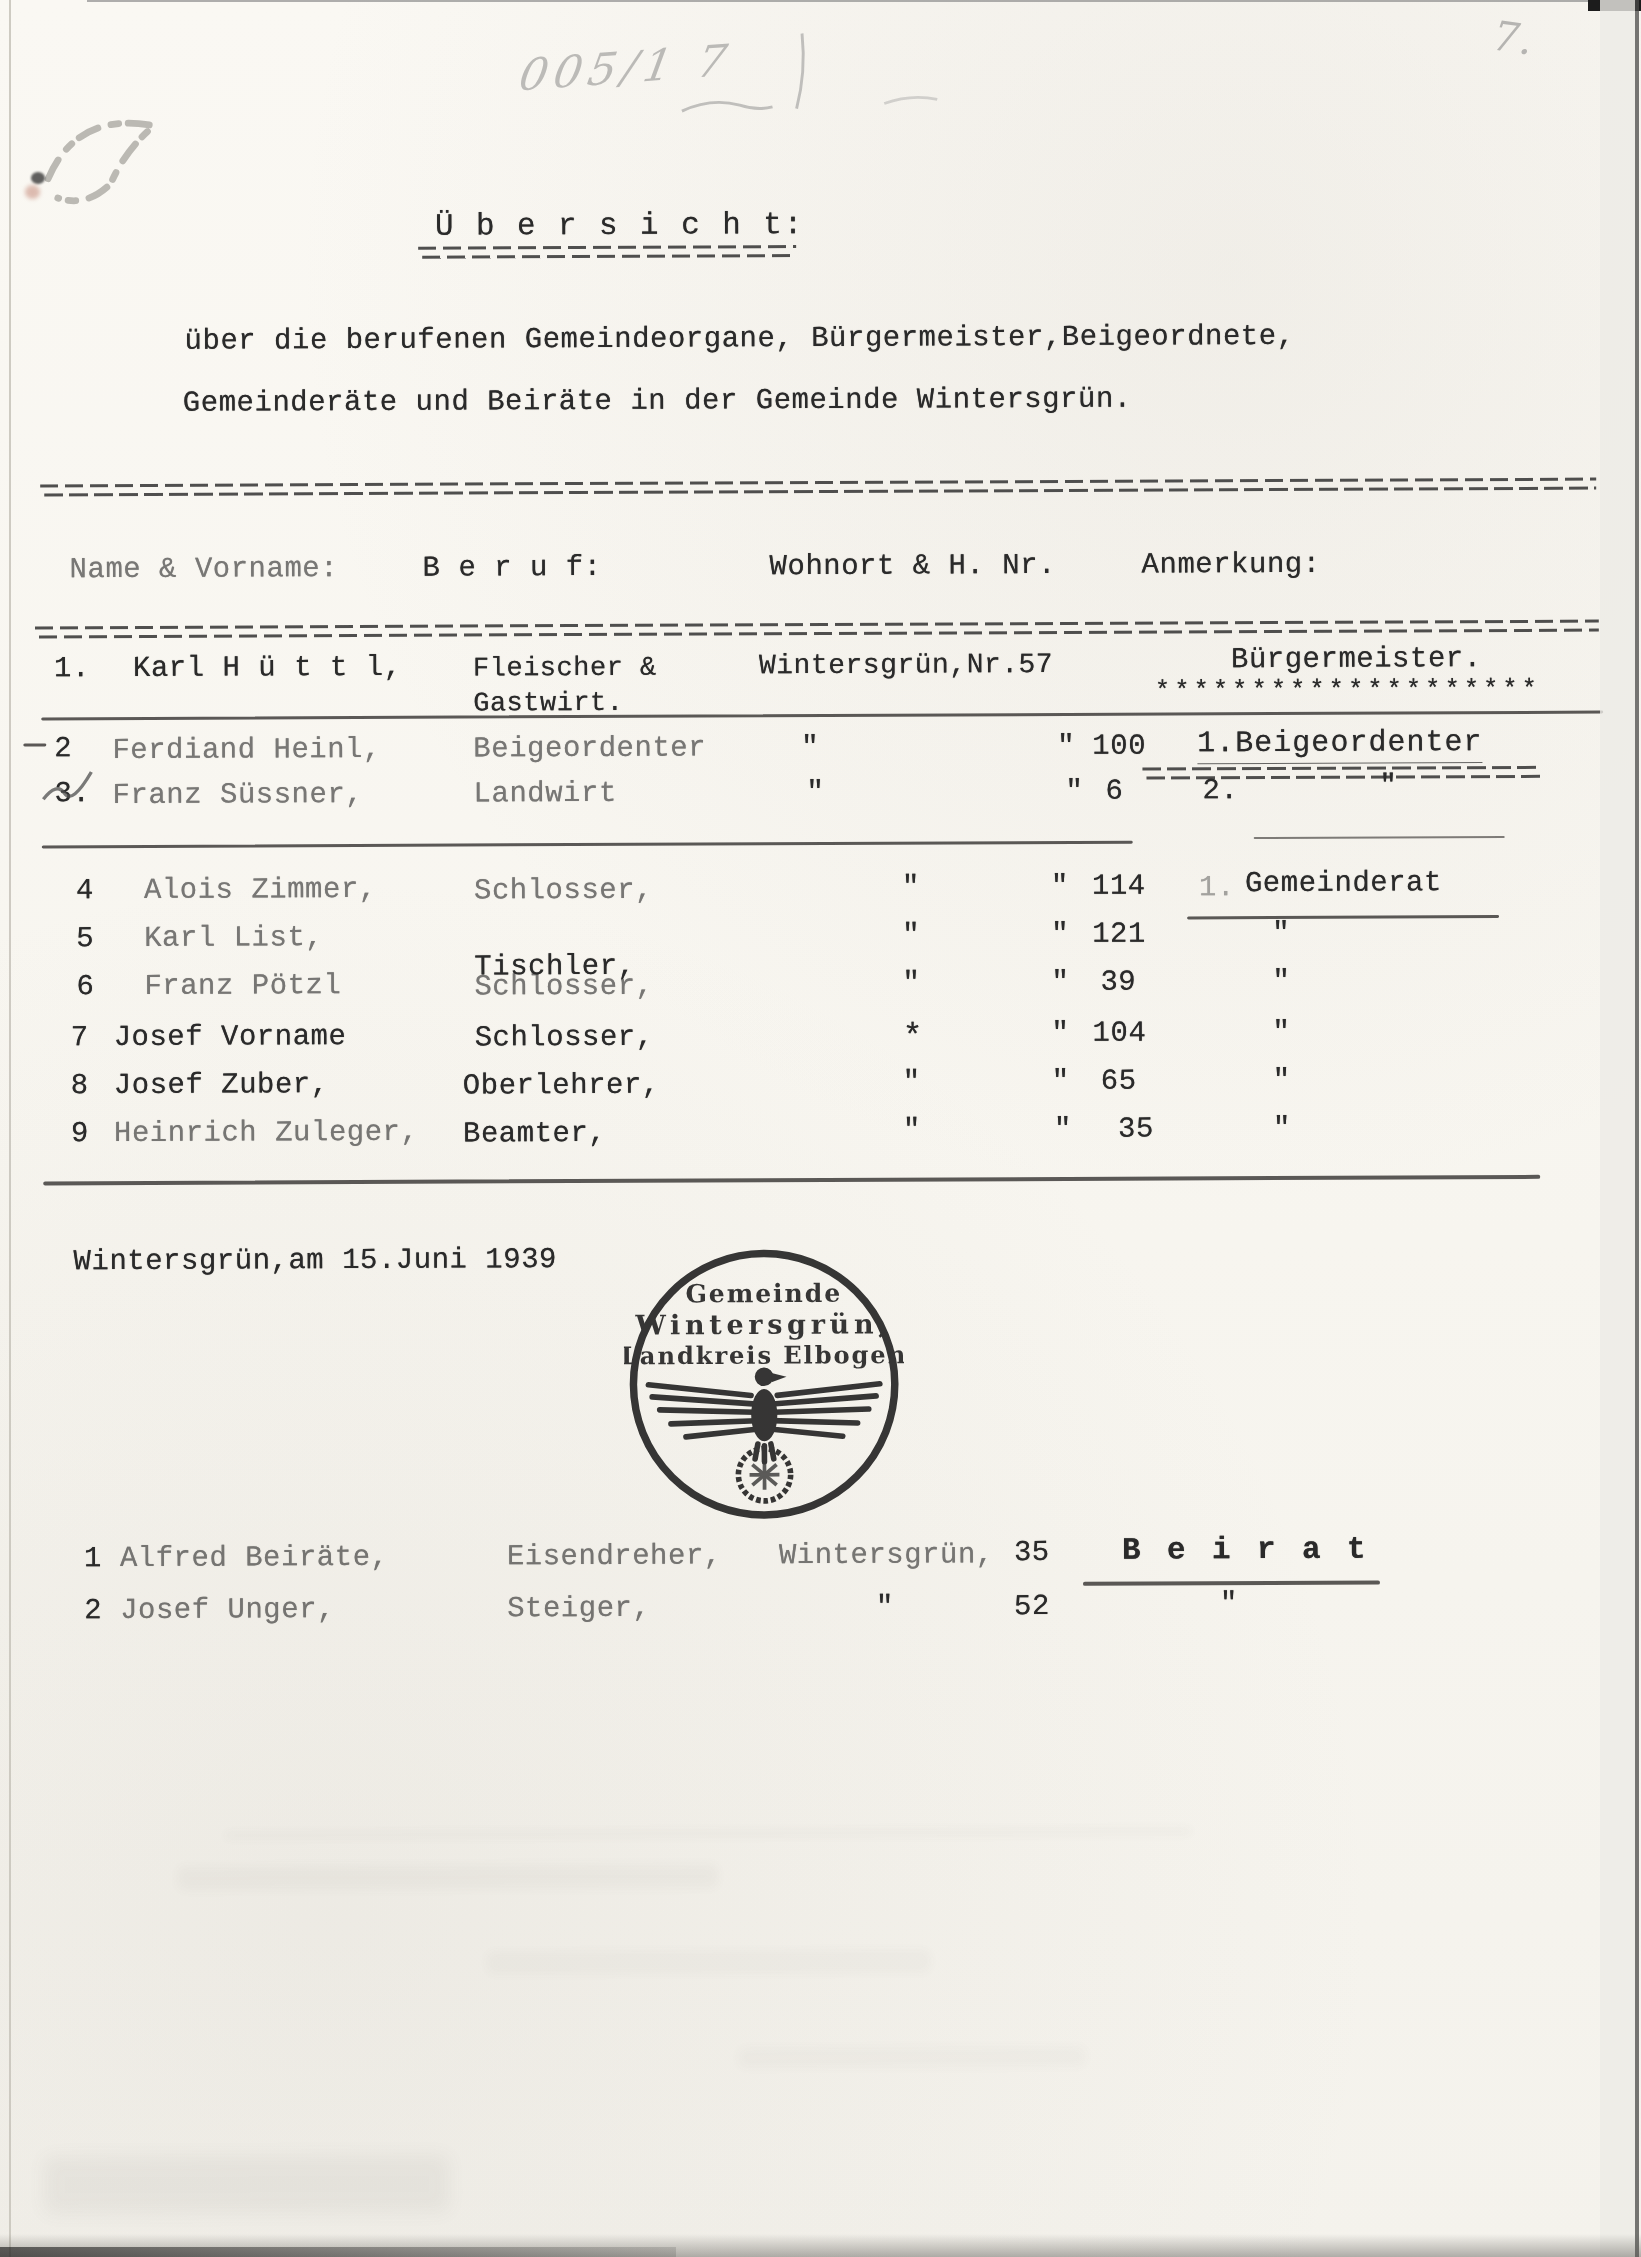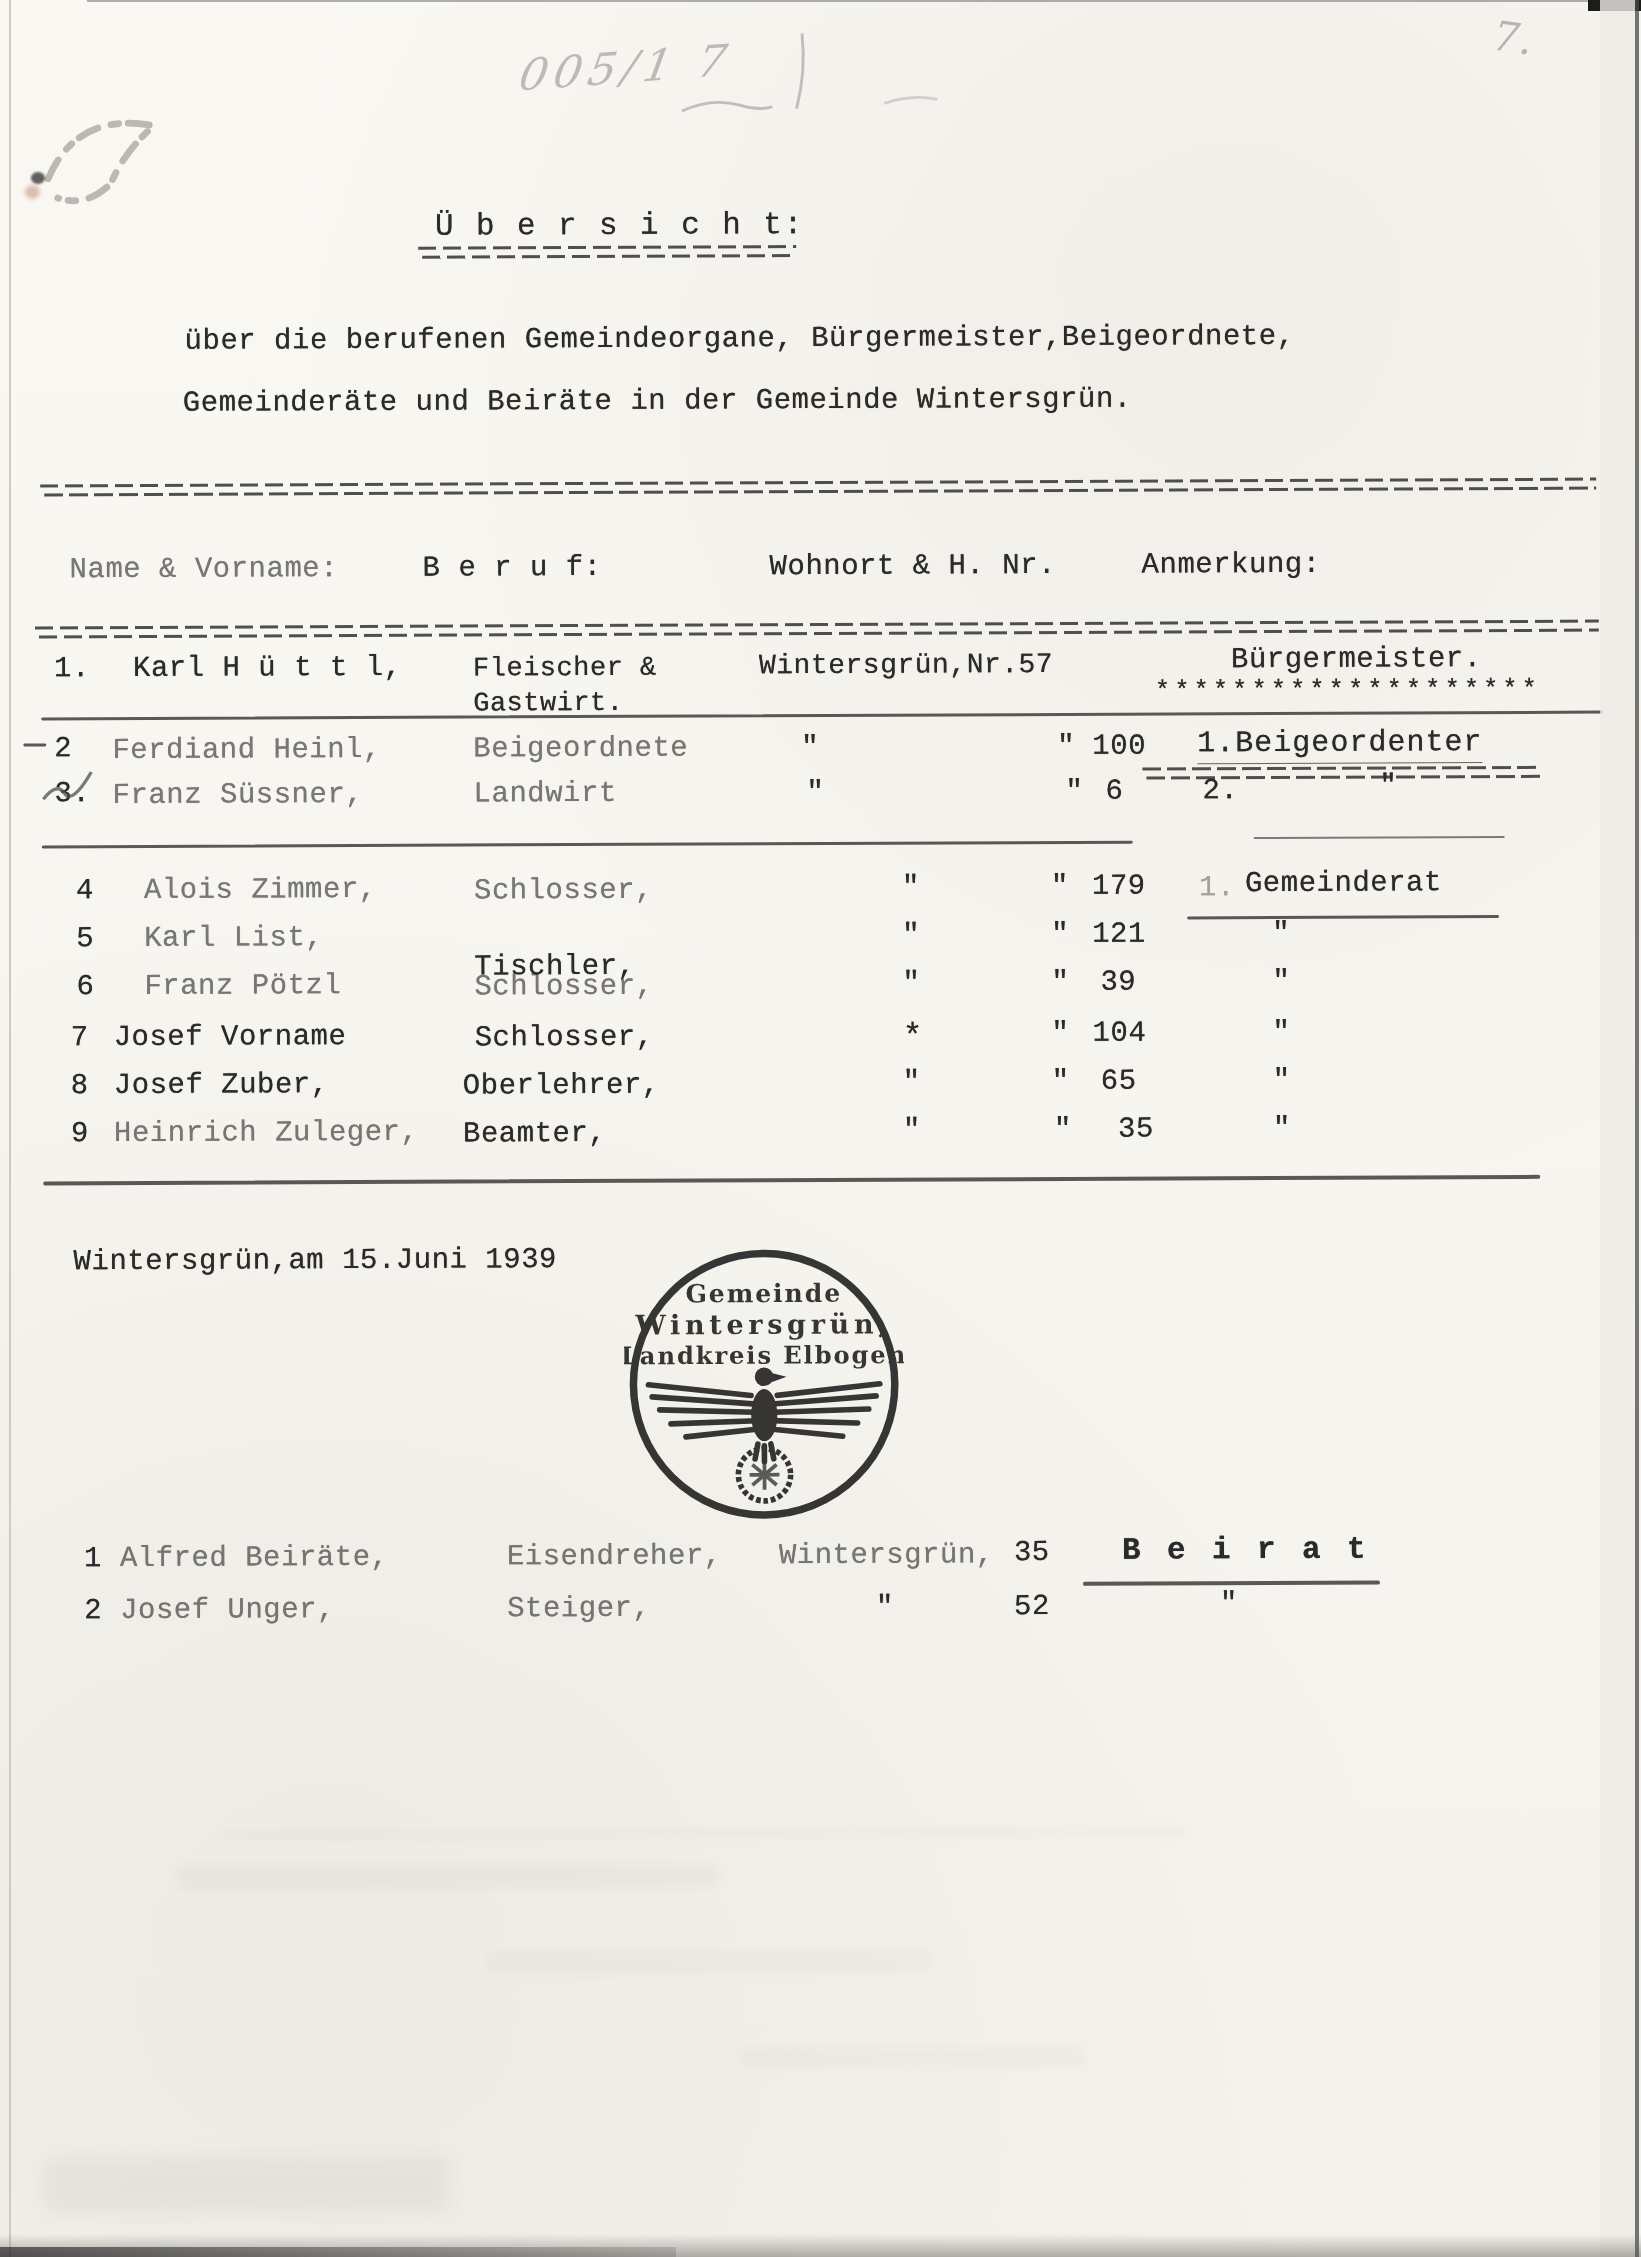--- a/index.html
+++ b/index.html
@@ -76,21 +76,21 @@
   <div class="t" style="left:475px;top:686px;">Gastwirt.</div>
   <div class="t" style="left:761px;top:649px;font-size:28px;">Wintersgrün,Nr.57</div>
   <div class="t s30" style="left:1233px;top:645px;">Bürgermeister.</div>
   <div class="t" style="left:1157px;top:678px;font-size:25px;letter-spacing:4.3px;">********************</div>
 
   <div class="sline" style="left:43px;top:714px;width:1562px;height:2.9px;"></div>
 
   <div class="sline" style="left:25px;top:740px;width:23px;height:2.9px;"></div>
   <div class="t s30" style="left:56px;top:729px;">2</div>
   <div class="t s30 dim" style="left:114px;top:731px;">Ferdiand Heinl,</div>
-  <div class="t s30 dim" style="left:475px;top:731px;">Beigeordnete</div>
+  <div class="t s30 dim" style="left:475px;top:731px;">Beigeordenter</div>
   <div class="t s30" style="left:803px;top:731px;">"</div>
   <div class="t s30" style="left:1059px;top:731px;">"</div>
   <div class="t s30" style="left:1094px;top:731px;">100</div>
   <div class="t" style="left:1199px;top:727px;font-size:30px;letter-spacing:1px;border-bottom:1.9px solid rgba(40,40,40,.7);padding-bottom:1.9px;">1.Beigeordenter</div>
   <div class="dline" style="left:1144px;top:769px;width:398px;"></div>
 
   <div class="t s30" style="left:56px;top:774px;">3.</div>
   <svg class="edge" style="left:39px;top:763px" width="77" height="54" viewBox="0 0 80 56">
     <path d="M6,34 q14,-18 22,-6 q8,12 28,-22" stroke="#4f4f4f" stroke-width="3.5" fill="none" opacity=".75"></path>
   </svg>
@@ -103,21 +103,21 @@
   <div class="t s30" style="left:1381px;top:772px;">"</div>
 
   <div class="sline" style="left:43px;top:842px;width:1091px;height:2.9px;"></div>
   <div class="sline" style="left:1255px;top:839px;width:251px;height:1.9px;opacity:.6;"></div>
 
   <div class="t s30" style="left:77px;top:871px;">4</div>
   <div class="t s30 dim" style="left:145px;top:871px;">Alois Zimmer,</div>
   <div class="t s30 dim" style="left:475px;top:873px;">Schlosser,</div>
   <div class="t s30" style="left:903px;top:871px;">"</div>
   <div class="t s30" style="left:1052px;top:871px;">"</div>
-  <div class="t s30" style="left:1093px;top:871px;">179</div>
+  <div class="t s30" style="left:1093px;top:871px;">114</div>
   <div class="t s30 faint" style="left:1200px;top:873px;">1.</div>
   <div class="t s30" style="left:1246px;top:869px;">Gemeinderat</div>
   <div class="sline" style="left:1188px;top:918px;width:312px;height:2.9px;"></div>
 
   <div class="t s30" style="left:77px;top:919px;">5</div>
   <div class="t s30 dim" style="left:145px;top:919px;">Karl List,</div>
   <div class="t s30" style="left:475px;top:921px;margin-top:28px;">Tischler,</div>
   <div class="t s30" style="left:903px;top:919px;">"</div>
   <div class="t s30" style="left:1052px;top:919px;">"</div>
   <div class="t s30" style="left:1093px;top:919px;">121</div>

